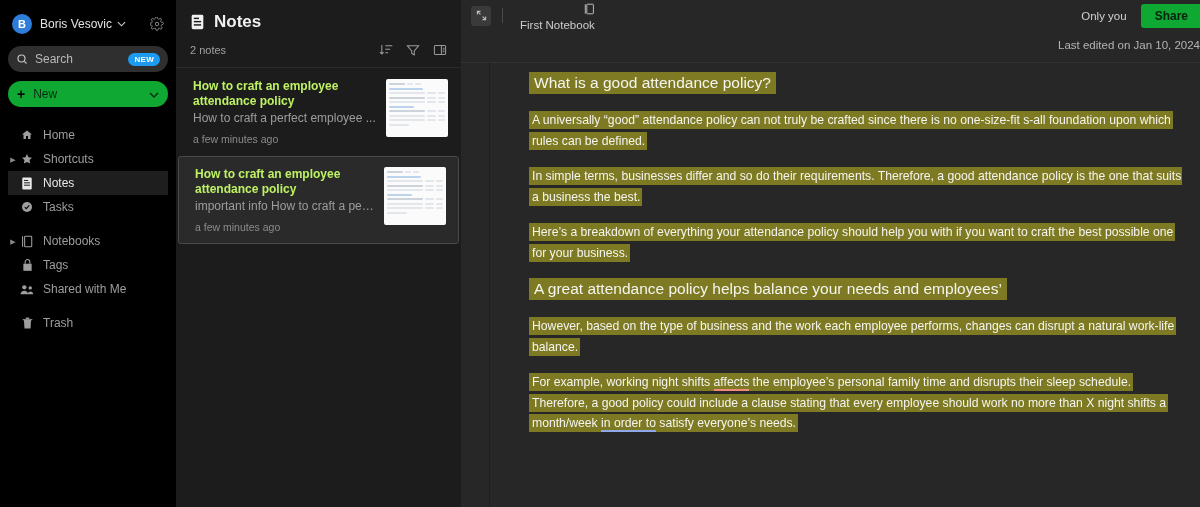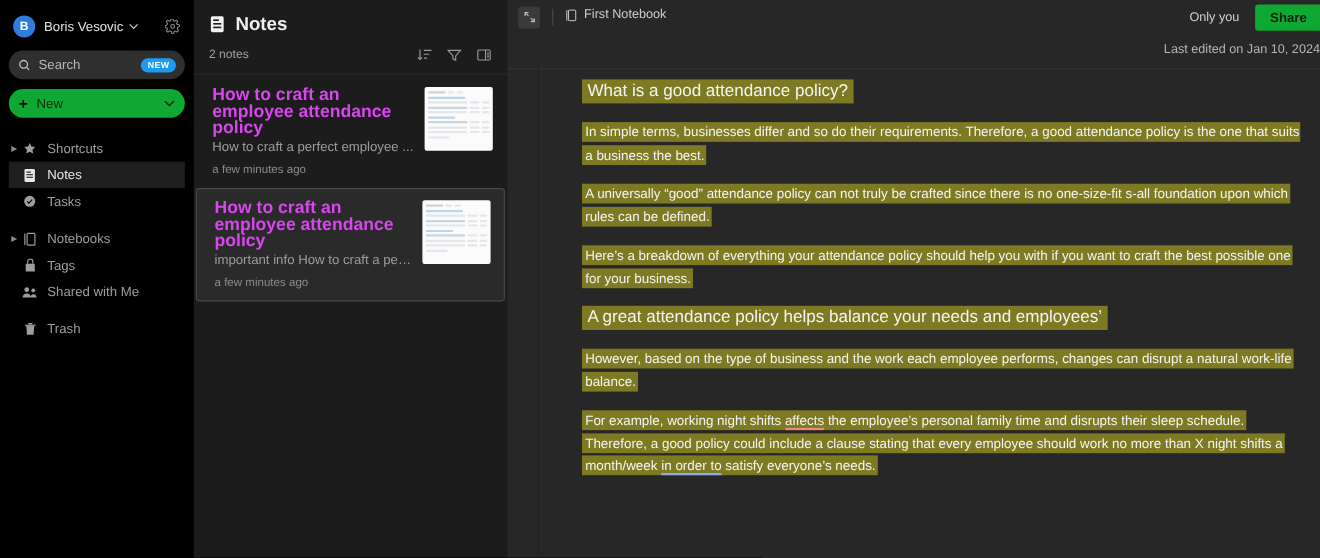--- a/index.html
+++ b/index.html
@@ -117,21 +117,21 @@
     min-height: 76px;
   }
   .note-card.selected {
     background: #2a2a2a;
     border: 1px solid #4a4a4a;
     border-radius: 3px;
     margin: 0 2px;
   }
   .note-txt { flex: 1 1 auto; min-width: 0; padding-right: 8px; }
   .note-title {
-    color: #d946ef; font-size: 16px; font-weight: bold; line-height: 15px;
+    color: #bef264; font-size: 12px; font-weight: bold; line-height: 15px;
   }
   .note-snip {
     color: #9d9d9d; font-size: 12px; line-height: 16px; margin-top: 1px;
     white-space: nowrap; overflow: hidden; text-overflow: ellipsis;
   }
   .note-time { color: #8b8b8b; font-size: 10.5px; margin-top: 7px; }
   .note-thumb {
     width: 62px; height: 58px; flex: 0 0 62px;
     background: #fbfbfb; border-radius: 2px;
     overflow: hidden; padding: 4px 3px;
@@ -148,21 +148,21 @@
     position: relative;
   }
   .ed-top {
     height: 31px; display: flex; align-items: center; padding: 0 10px;
   }
   .icon-btn {
     width: 20px; height: 20px; border-radius: 3px;
     background: #3a3a3a; display: flex; align-items: center; justify-content: center;
   }
   .vbar { width: 1px; height: 15px; background: #4a4a4a; margin: 0 11px; }
-  .nb-chip { display: flex; align-items: flex-start; }
+  .nb-chip { display: flex; align-items: flex-end; flex-direction: column; }
   .nb-chip .nb-lbl { color: #cccccc; font-size: 11.5px; margin-left: 6px; }
   .ed-right { margin-left: auto; display: flex; align-items: center; }
   .only-you { color: #d2d2d2; font-size: 11.5px; margin-right: 14px; text-align: right; }
   .share-btn {
     background: #0ea832; color: #07230d;
     font-size: 12px; font-weight: bold;
     padding: 5px 14px 5px 14px; border-radius: 3px;
     margin-right: -12px;
   }
   .ed-meta {
@@ -239,20 +239,29 @@
       <span class="lbl">New</span>
       <span class="chv">
         <svg width="10" height="6" viewBox="0 0 10 6">
             <path d="M1 1l4 4 4-4" stroke="#0c2c12" stroke-width="1.4" fill="none"></path>
           </svg>
       </span>
     </div>
 
     <div class="nav">
 
+      <div class="nav-item">
+        <span class="disc"></span>
+        <span class="n-ico">
+          <svg width="12" height="12" viewBox="0 0 24 24" fill="#9e9e9e">
+              <path d="M12 3L2 11h3v9h5v-6h4v6h5v-9h3z"></path>
+            </svg>
+        </span>
+        <span class="n-lbl">Home</span>
+      </div>
 
       <div class="nav-item">
         <span class="disc">▶</span>
         <span class="n-ico">
           <svg width="12" height="12" viewBox="0 0 24 24" fill="#9e9e9e">
               <path d="M12 2l3 6.5 7 .9-5 4.8 1.3 7L12 17.8 5.7 21.2 7 14.2 2 9.4l7-.9z"></path>
             </svg>
         </span>
         <span class="n-lbl">Shortcuts</span>
       </div>
@@ -502,25 +511,25 @@
     <div class="ed-sep"></div>
     <div class="ed-divider-v"></div>
 
     <div class="doc">
 
       <h2>
         <span class="hl">What is a good attendance policy?</span>
       </h2>
 
       <p>
+        <span class="hl">A universally “good” attendance policy can not truly be crafted since there is no one-size-fit  s-all foundation upon which rules can be defined.</span>
+      </p>
+
+      <p>
         <span class="hl">In simple terms, businesses differ and so do their requirements. Therefore, a good attendance policy is the one that suits a business the best.</span>
-      </p>
-
-      <p>
-        <span class="hl">A universally “good” attendance policy can not truly be crafted since there is no one-size-fit  s-all foundation upon which rules can be defined.</span>
       </p>
 
       <p>
         <span class="hl">Here’s a breakdown of everything your attendance policy should help you with if you want to craft the best possible one for your business.</span>
       </p>
 
       <h2>
         <span class="hl">A great attendance policy helps balance your needs and employees’</span>
       </h2>
 

